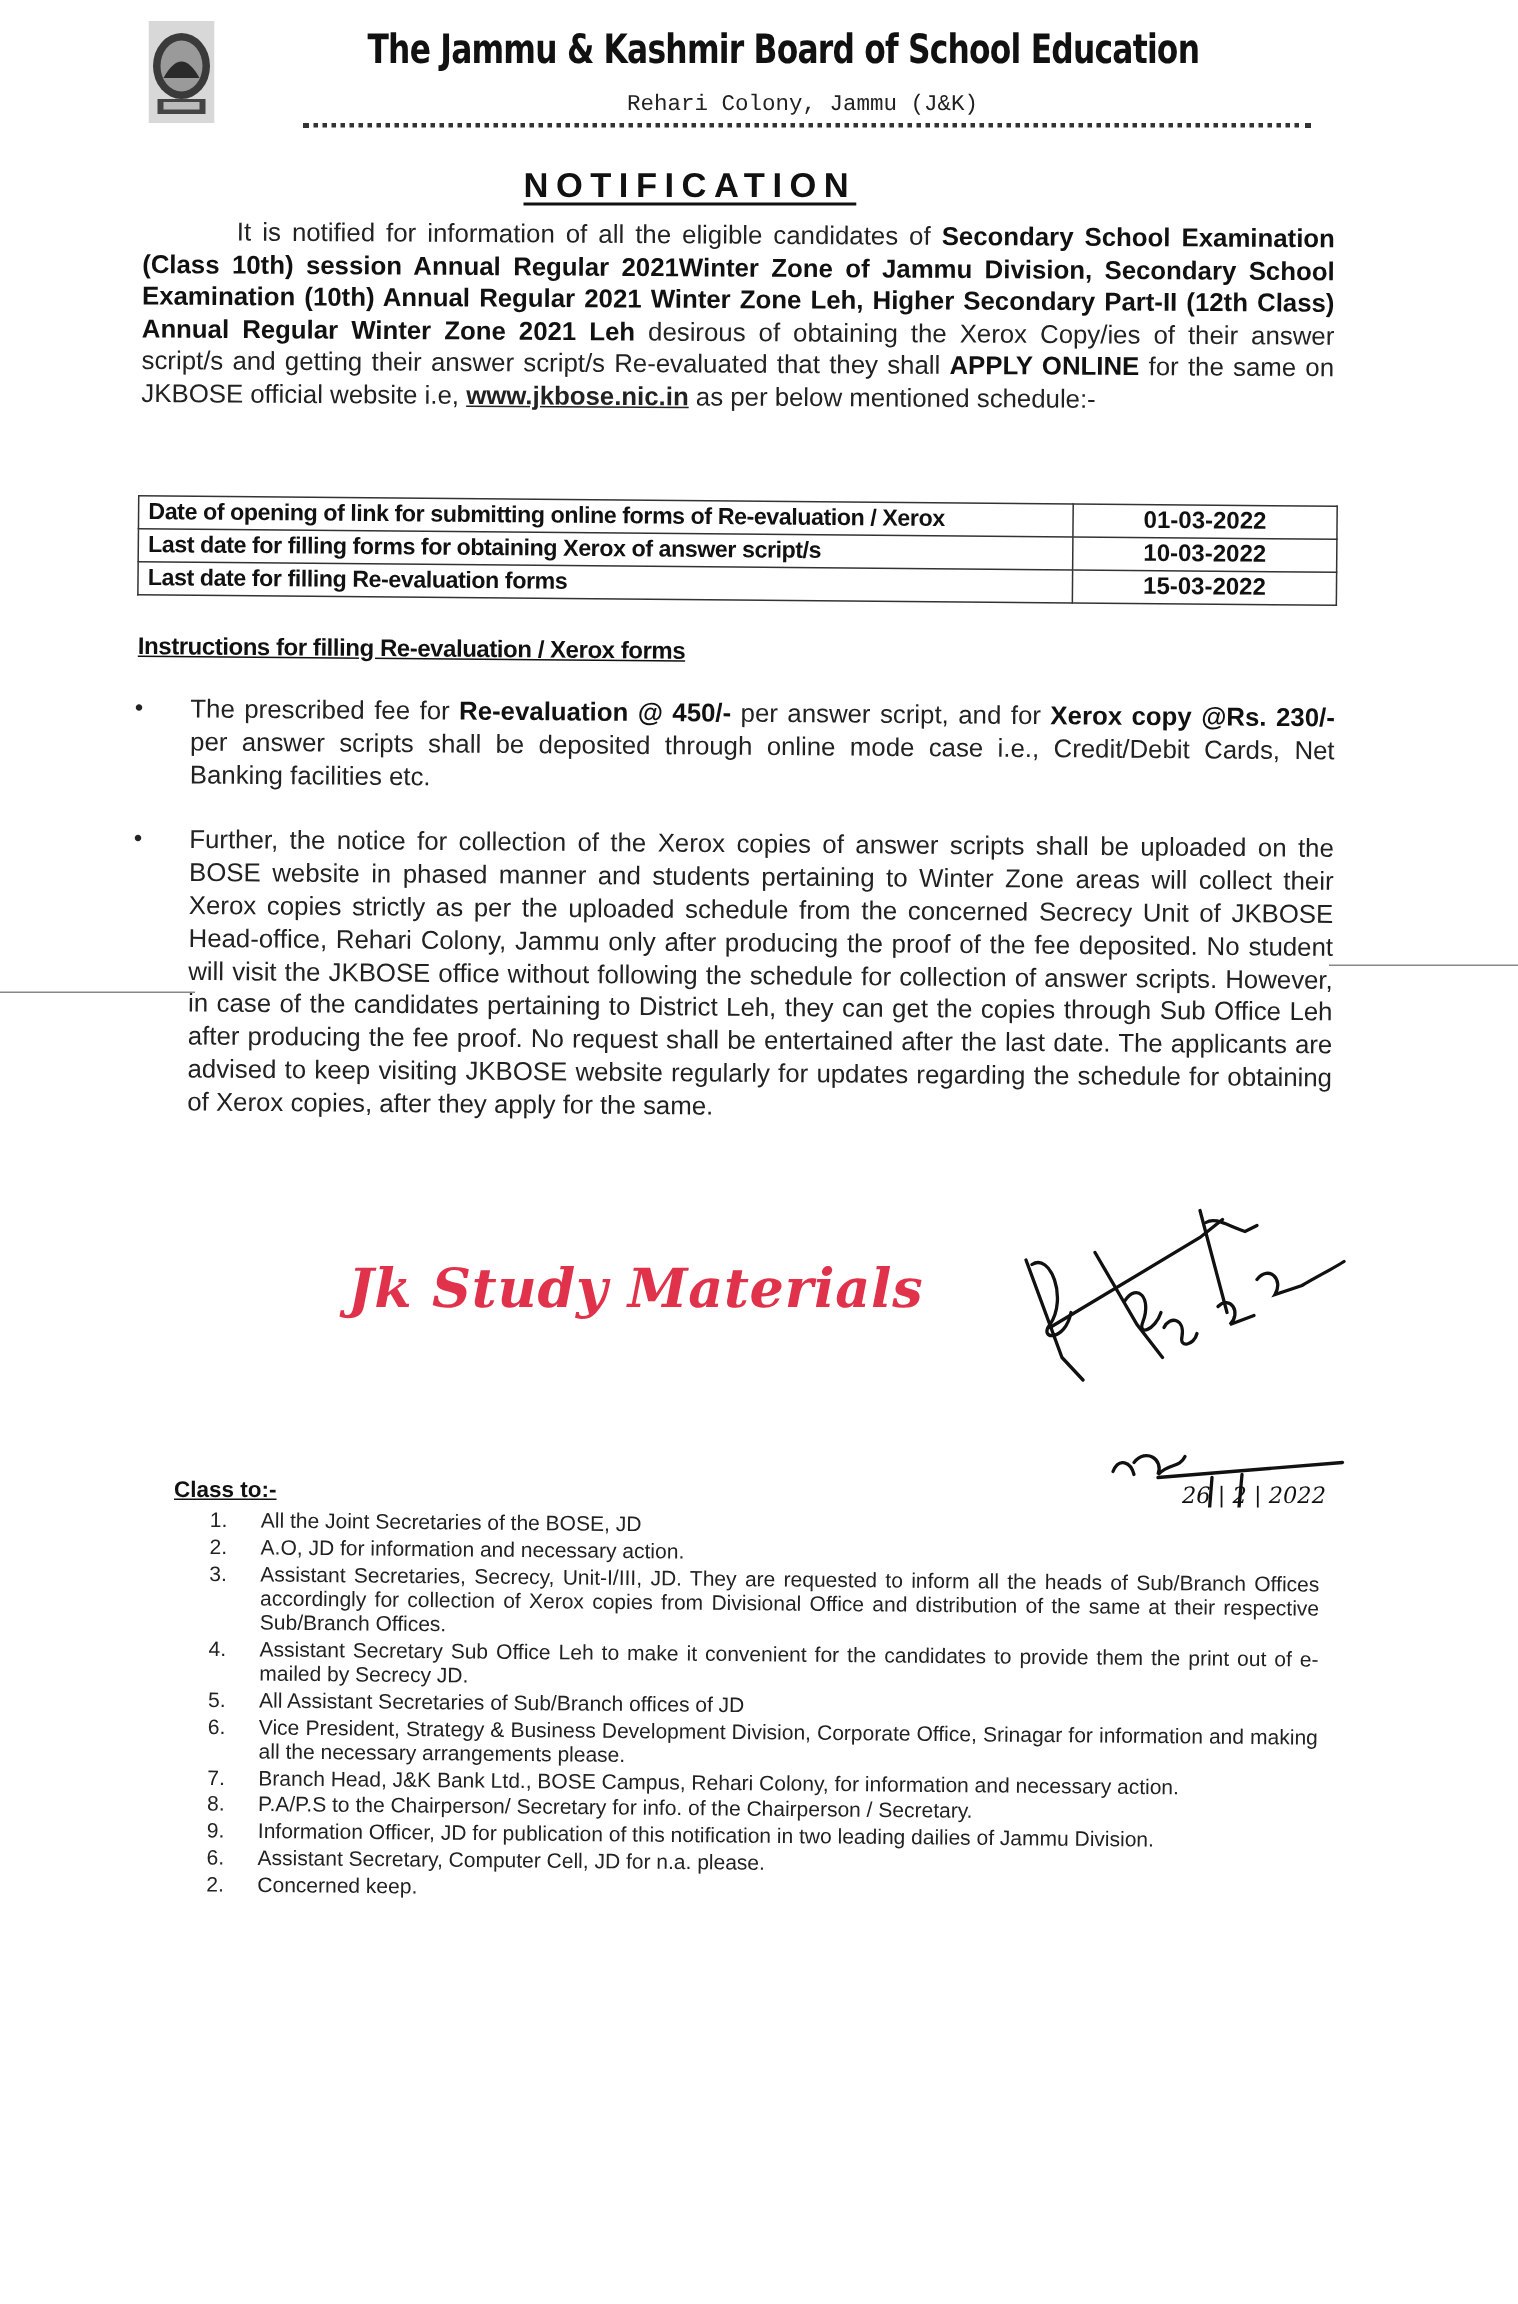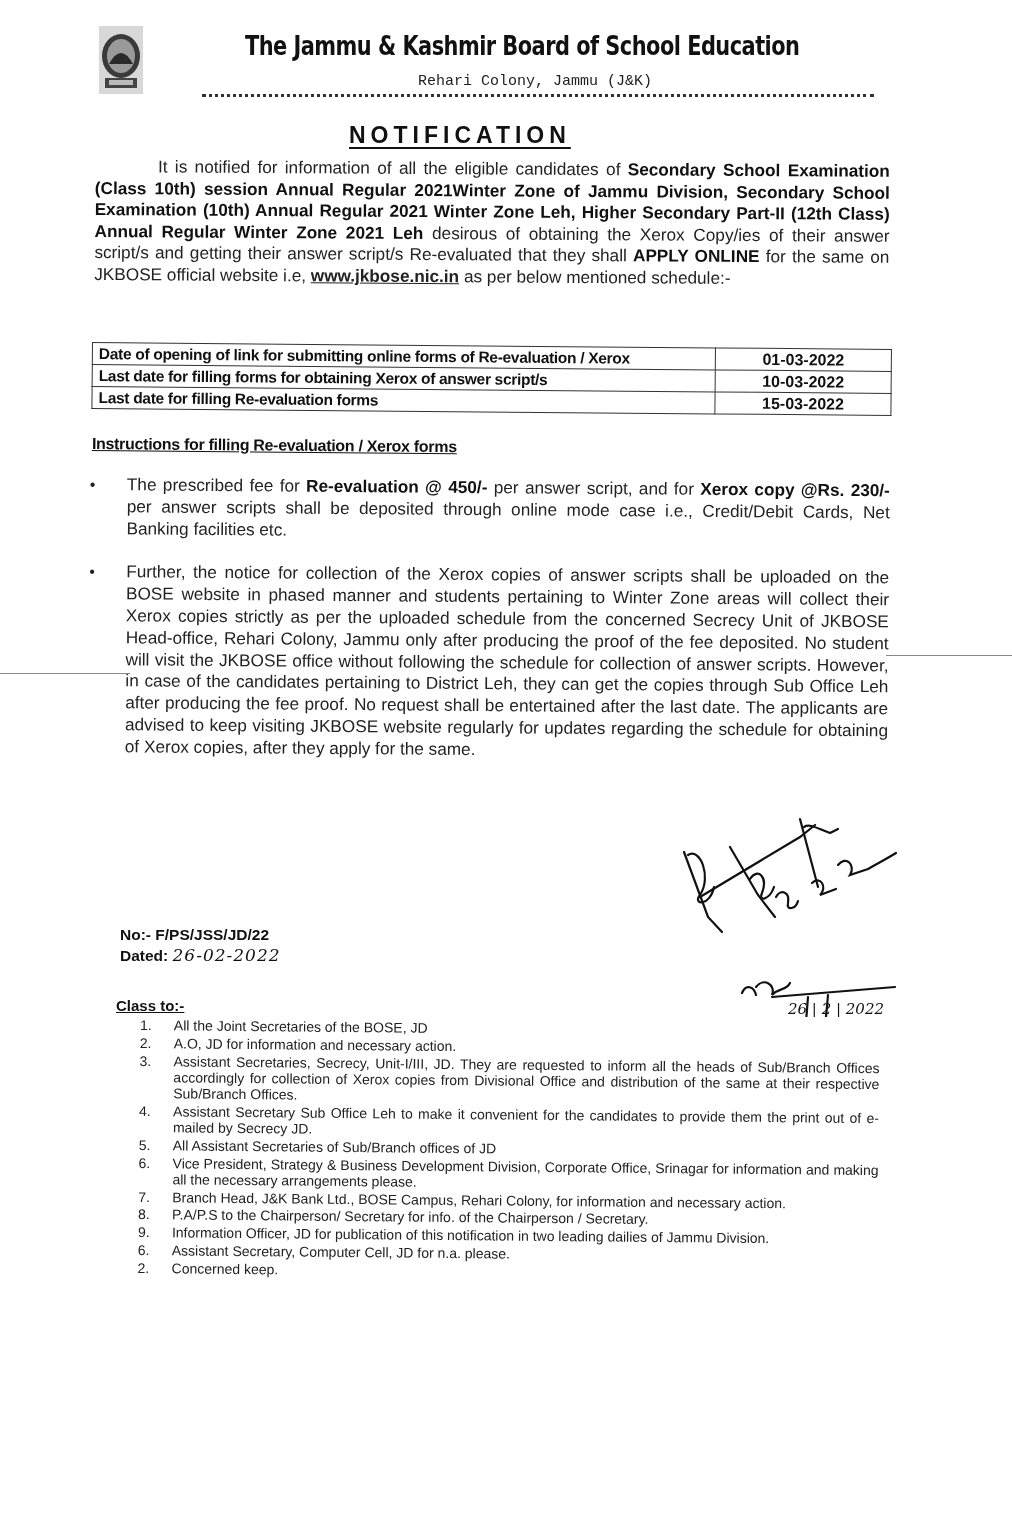--- a/index.html
+++ b/index.html
@@ -1,19 +1,19 @@
 <!DOCTYPE html>
 <html><head>
   <meta charset="utf-8">
   <style>
     * { box-sizing: border-box; margin: 0; padding: 0; }
     html, body { width: 1012px; height: 1536px; background: #ffffff; overflow: hidden; }
     body { position: relative; font-family: "DejaVu Sans", sans-serif; color: #1a1a1a; }
 
-    .page { position: absolute; left: 0; top: 12px; width: 1012px; height: 1192px; }
+    .page { position: absolute; left: 0; top: 0; width: 1012px; height: 1192px; }
 
     
     .logo { position: absolute; left: 99px; top: 14px; width: 44px; height: 68px; }
     .board-title { position: absolute; left: 0; top: 18px; width: 1012px; padding-left: 245px;
       font-family: "DejaVu Sans Condensed", "DejaVu Sans", sans-serif; font-weight: bold;
       font-size: 27px; letter-spacing: -0.6px; color: #111; transform: scaleX(0.86); transform-origin: 245px 0; white-space: nowrap; }
     .board-address { position: absolute; left: 418px; top: 61px; font-family: Liberation Mono, monospace;
       font-size: 15px; color: #222; }
     .dotted-rule { position: absolute; left: 202px; top: 82px; width: 672px; height: 0;
       border-top: 3px dotted #333; }
@@ -128,25 +128,22 @@
     </div>
     <div class="bullet">
       <span class="dot">•</span>
       <span>Further, the notice for collection of the Xerox copies of answer scripts shall be uploaded on the BOSE website in phased manner and students pertaining to Winter Zone areas will collect their Xerox copies strictly as per the uploaded schedule from the concerned Secrecy Unit of JKBOSE Head-office, Rehari Colony, Jammu only after producing the proof of the fee deposited. No student will visit the JKBOSE office without following the schedule for collection of answer scripts. However, in case of the candidates pertaining to District Leh, they can get the copies through Sub Office Leh after producing the fee proof. No request shall be entertained after the last date. The applicants are advised to keep visiting JKBOSE website regularly for updates regarding the schedule for obtaining of Xerox copies, after they apply for the same.</span>
     </div>
   </div>
 
   <div class="scan-line left"></div>
   <div class="scan-line right"></div>
 
+  <div class="watermark">Jk Study Materials</div>
 
-  <div class="ref">
-    <div>No:- F/PS/JSS/JD/22</div>
-    <div><span>Dated: </span><span class="hand">26-02-2022</span></div>
-  </div>
 
   <svg class="sig-svg" viewBox="0 0 230 200">
     <g fill="none" stroke="#111" stroke-width="2.2" stroke-linecap="round">
       <path d="M4 35 L28 100 L42 115"></path>
       <path d="M8 38 C20 30 32 60 20 78 C12 88 30 90 34 70"></path>
       <path d="M50 30 L78 78 L95 100"></path>
       <path d="M20 80 L120 20 L135 8"></path>
       <path d="M120 2 L138 70"></path>
       <path d="M124 10 C130 6 138 12 150 16 L158 12"></path>
       <path d="M70 62 C78 50 88 60 82 76 C78 86 90 82 94 70"></path>

